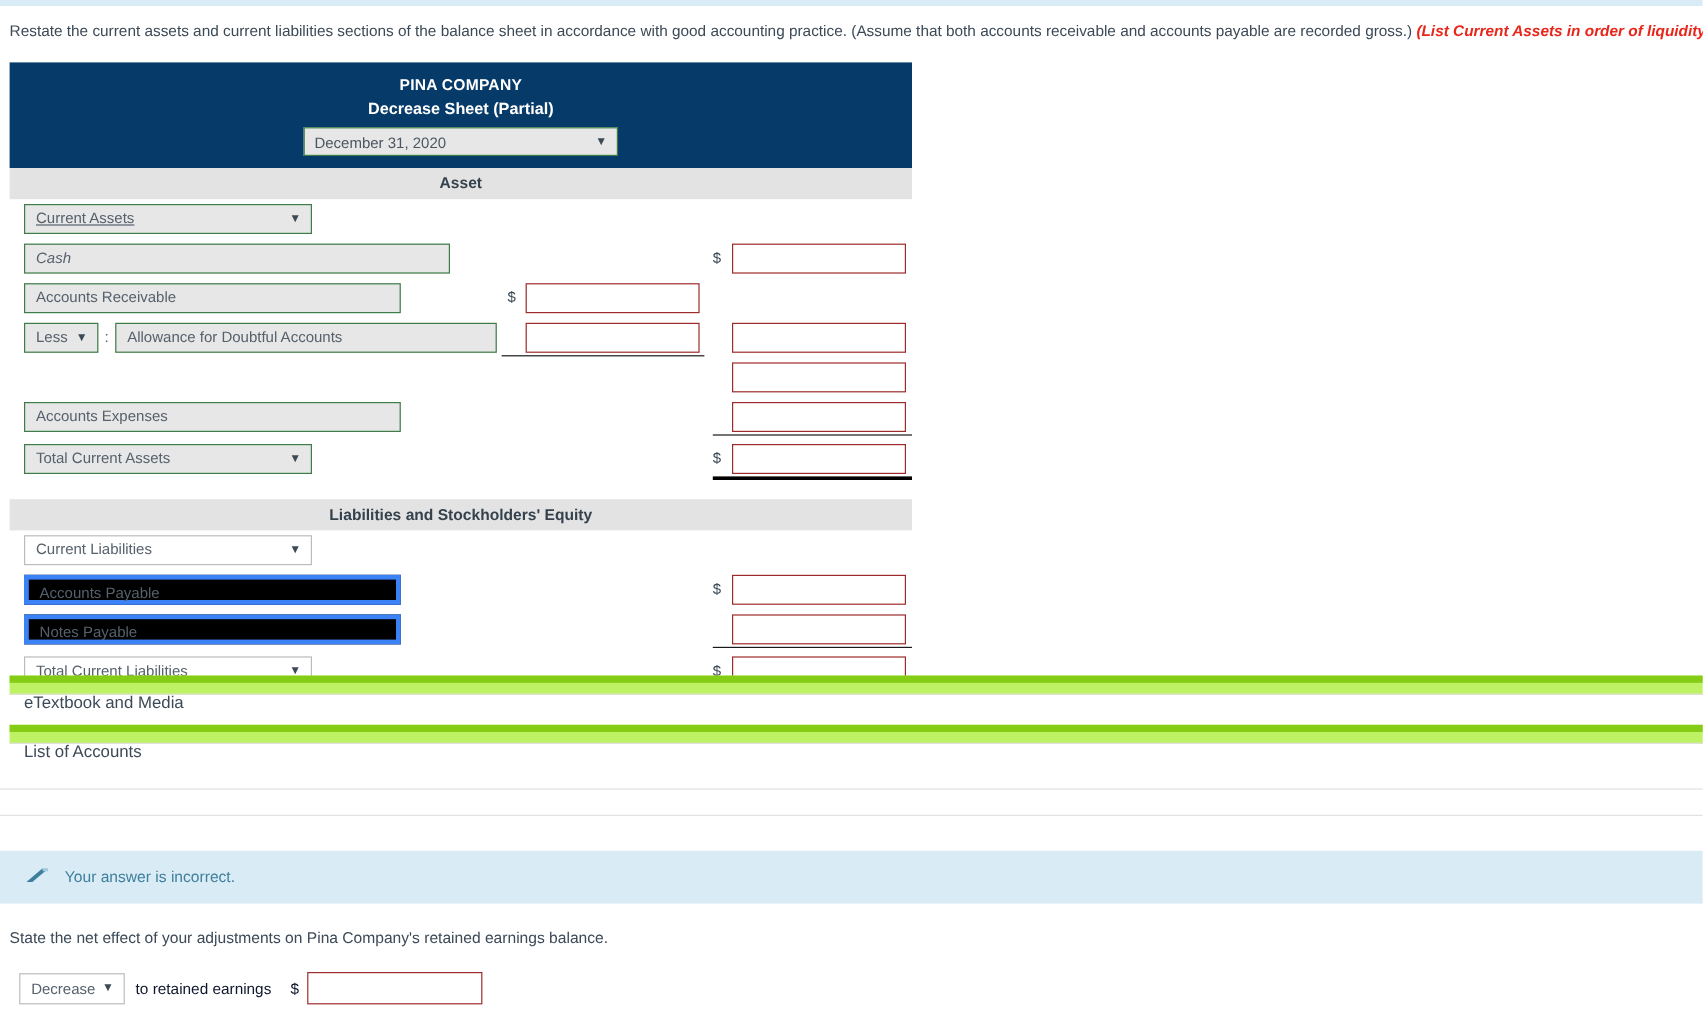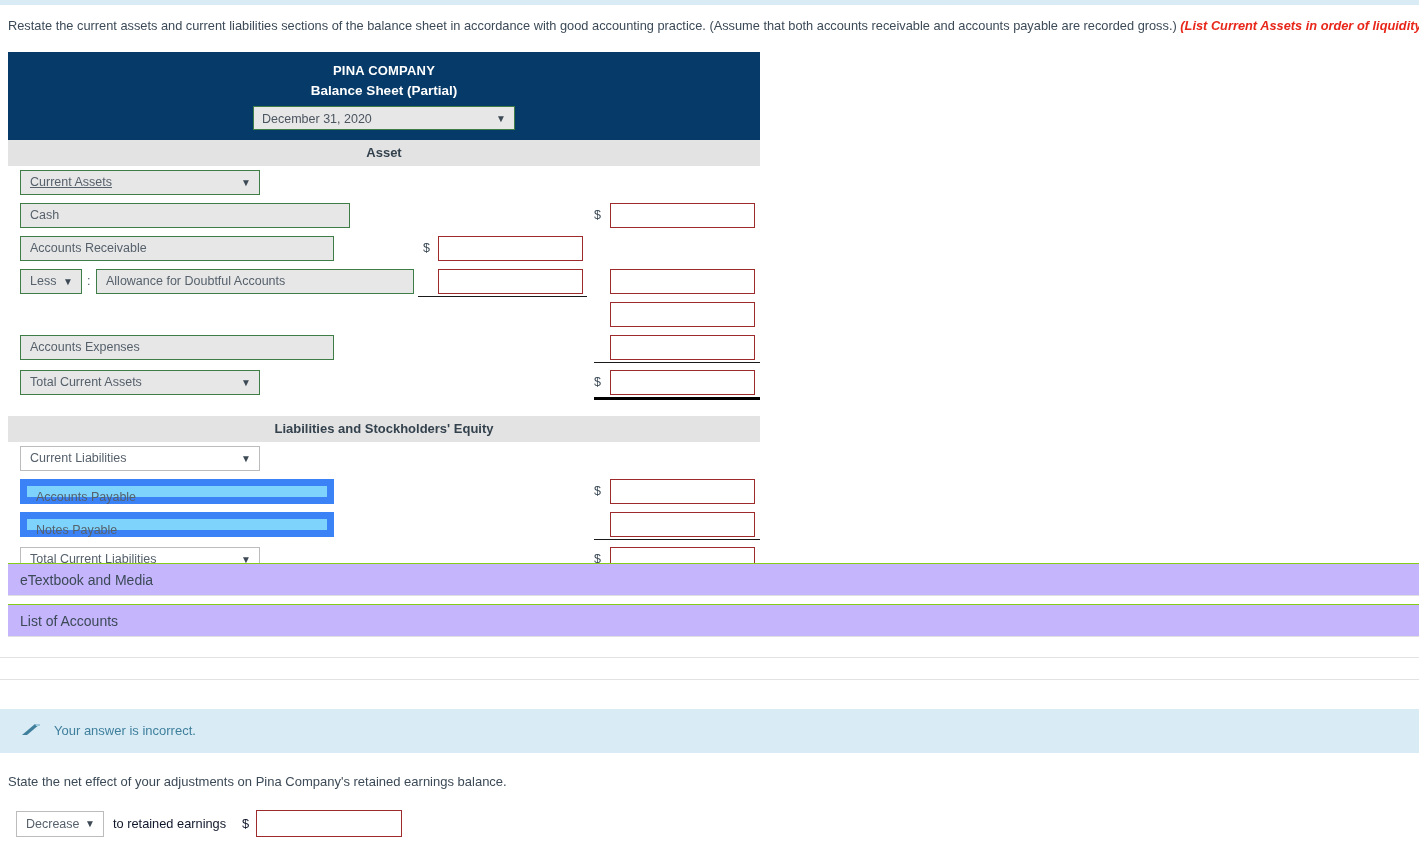--- a/index.html
+++ b/index.html
@@ -114,22 +114,22 @@
   }
   .ctl.txt-green {
     background: #e7e7e7;
     border: 1px solid #3f7d46;
   }
   .ctl.sel-gray {
     background: #ffffff;
     border: 1px solid #bcbcbc;
   }
   .ctl.txt-gray {
-    background: #7dd3fc;
-    border: 7px solid #3b82f6;
+    background: #000000;
+    border: 4px solid #3b82f6;
   }
   .ctl .caret {
     position: absolute;
     right: 8px;
     top: 0;
     font-size: 10px;
     color: #3d4a55;
   }
   .colon {
     position: absolute;
@@ -164,24 +164,24 @@
     height: 3px;
     background: #000000;
   }
 
   
   .acc {
     position: absolute;
     left: 8px;
     width: 1411px;
     box-sizing: border-box;
-    height: 33px;
+    height: 16px;
     line-height: 33px;
-    background: #c4b5fd;
-    border-top: 1px solid #84cc16;
+    background: #bef264;
+    border-top: 6px solid #84cc16;
     border-bottom: 1px solid #e0e0e0;
     padding-left: 12px;
     font-size: 14px;
     color: #3c4a57;
   }
 
   .hr-line {
     position: absolute;
     left: 0;
     width: 1419px;
@@ -254,37 +254,37 @@
 
 <div class="instruction">
   <span>Restate the current assets and current liabilities sections of the balance sheet in accordance with good accounting practice. (Assume that both accounts receivable and accounts payable are recorded gross.)</span>
   <span class="hint">(List Current Assets in order of liquidity.)</span>
 </div>
 
 <div class="sheet">
 
   <div class="sheet-header">
     <div class="co">PINA COMPANY</div>
-    <div class="ttl">Balance Sheet (Partial)</div>
+    <div class="ttl">Decrease Sheet (Partial)</div>
     <div class="date-select">
       <span>December 31, 2020</span>
       <span class="caret">▼</span>
     </div>
   </div>
 
   <div class="band">Asset</div>
 
   <div class="rows" style="height:250px;">
 
     <div class="ctl sel-green" style="left:12px; top:4px; width:240px;text-decoration:underline;">
       <span>Current Assets</span>
       <span class="caret">▼</span>
     </div>
 
-    <div class="ctl txt-green" style="left:12px; top:37px; width:330px;">
+    <div class="ctl txt-green" style="left:12px; top:37px; width:355px;font-style:italic;">
       <span>Cash</span>
     </div>
     <span class="dollar" style="left:586px; top:37px;">$</span>
     <div class="amt" style="left:602px; top:37px; width:145px;"></div>
 
     <div class="ctl txt-green" style="left:12px; top:70px; width:314px;">
       <span>Accounts Receivable</span>
     </div>
     <span class="dollar" style="left:415px; top:70px;">$</span>
     <div class="amt" style="left:430px; top:70px; width:145px;"></div>

